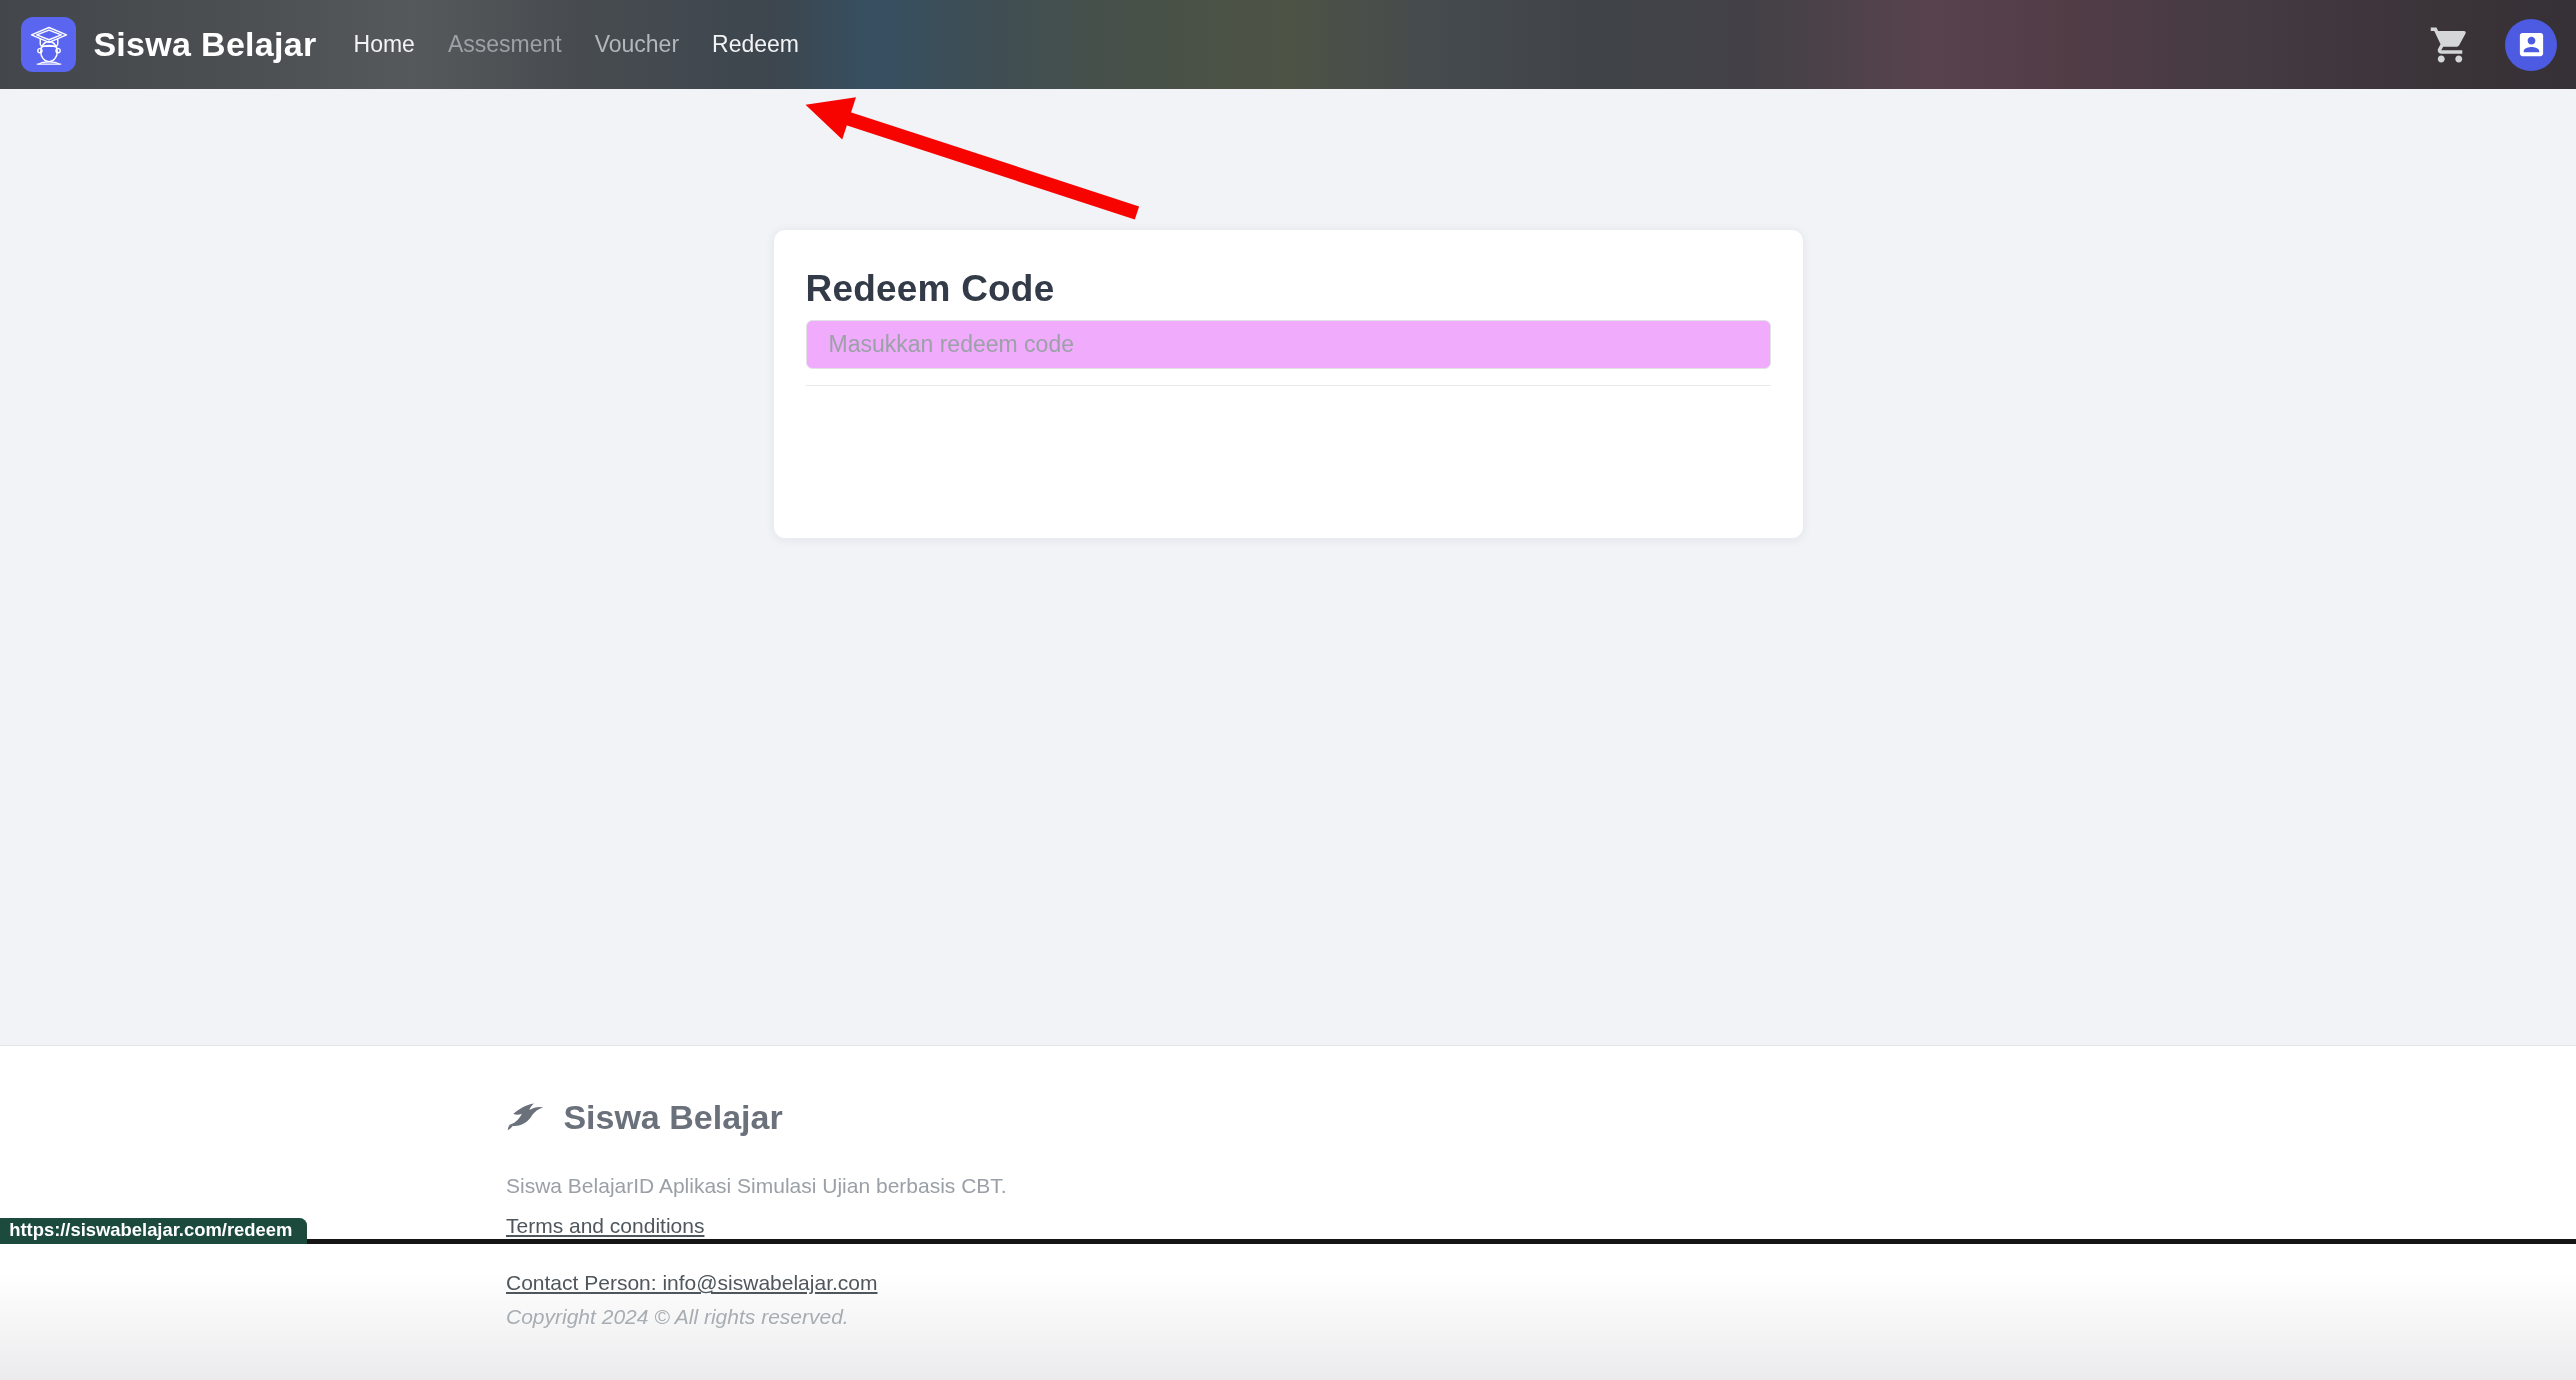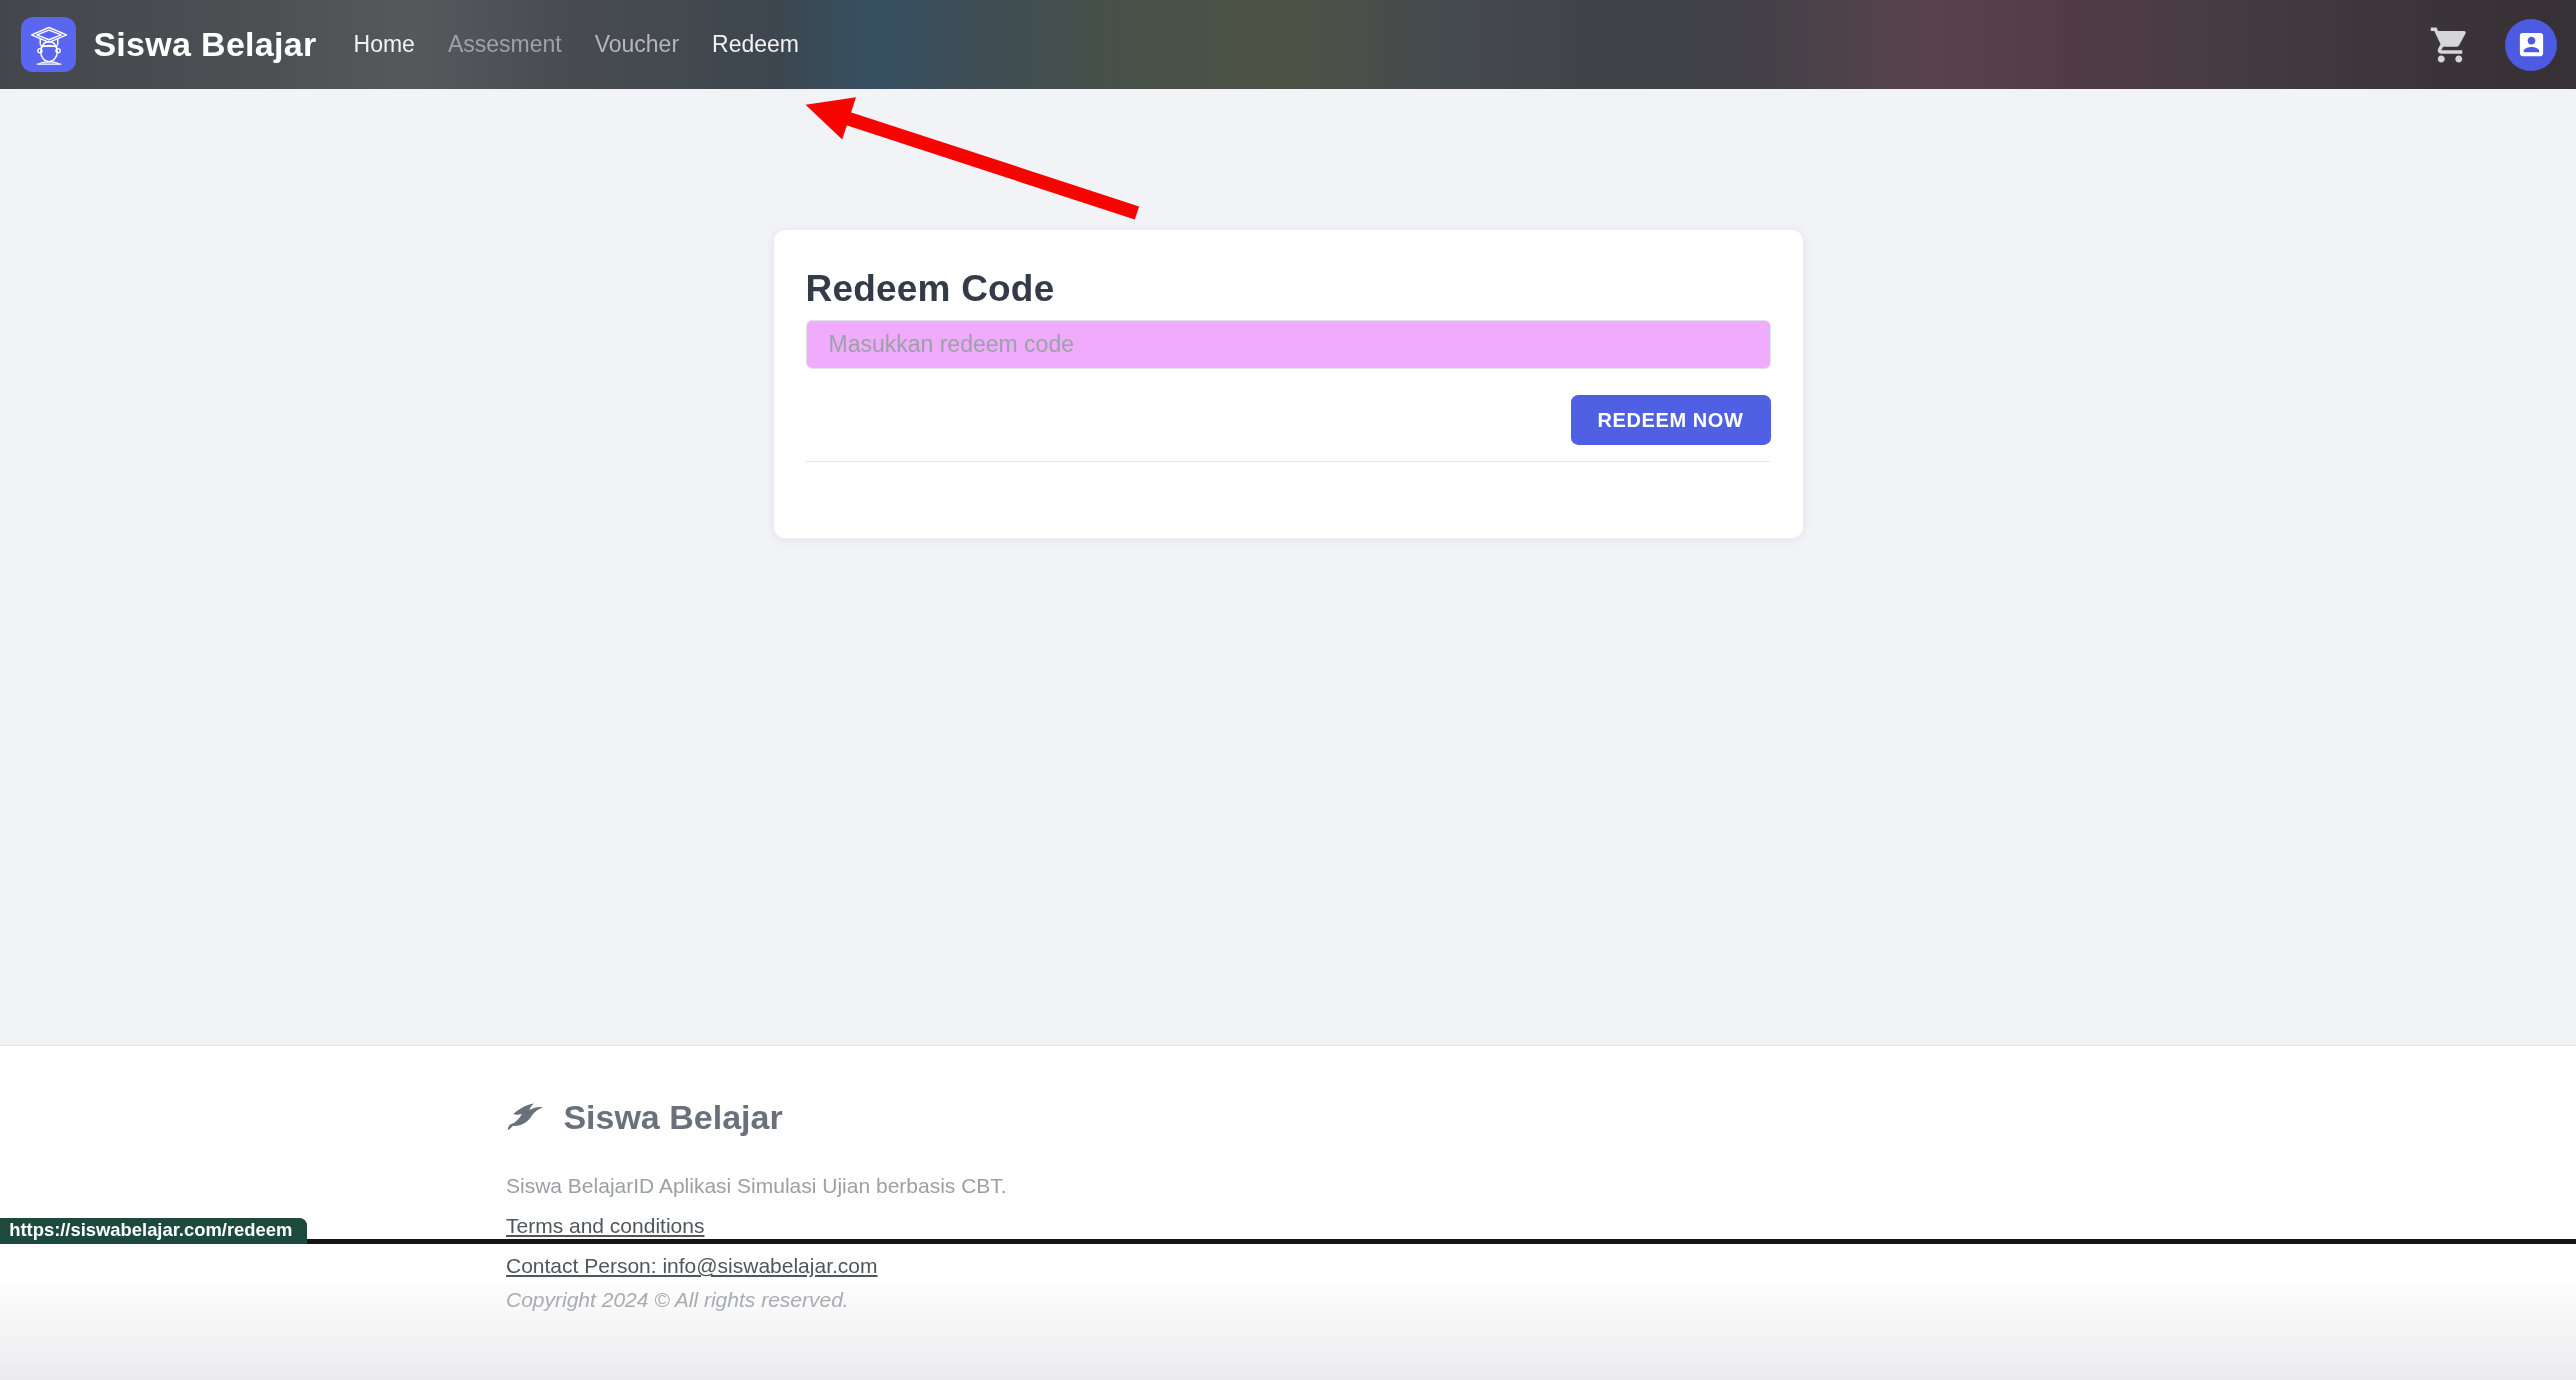--- a/index.html
+++ b/index.html
@@ -60,21 +60,21 @@
   .footer {
     position:absolute; top:1045px; left:0; width:100%; height:335px;
     background:linear-gradient(180deg,#ffffff 0%,#ffffff 68%,#ebebed 100%);
     border-top:0.9px solid #e4e6e9;
   }
   .footer-inner { position:absolute; left:506px; top:0; }
   .f-brand { margin-top:51px; display:flex; align-items:center; gap:18.4px; color:#6a717b; font-size:34px; font-weight:600; line-height:40px; }
   .f-tagline { margin-top:36px; font-size:21px; line-height:26px; color:#9aa0a6; }
   .f-link { display:block; font-size:21px; line-height:26px; color:#4f565c; text-decoration:underline; cursor:pointer; }
   .f-link.terms { margin-top:14px; }
-  .f-link.contact { margin-top:14px; }
+  .f-link.contact { margin-top:31px; }
   .f-copyright { margin-top:8px; font-size:21px; line-height:26px; color:#a8adb2;font-style:italic; }
 
   
   .bottom-strip { position:absolute; bottom:0; left:0; width:100%; height:4.6px; background:#151515; z-index:40; }
   .status-tooltip {
     position:absolute; left:0; bottom:0; height:26px; z-index:50;
     background:#1c4b3e; color:#ffffff; font-size:18.4px;
     display:flex; align-items:center; padding:0 14.7px 1.8px 9.2px;
     border-top-right-radius:7.3px;
     font-weight:bold;
@@ -120,23 +120,20 @@
           <path d="M3 5v14c0 1.1.89 2 2 2h14c1.1 0 2-.9 2-2V5c0-1.1-.9-2-2-2H5c-1.11 0-2 .9-2 2zm12 4c0 1.66-1.34 3-3 3s-3-1.34-3-3 1.34-3 3-3 3 1.34 3 3zm-9 8c0-2 4-3.1 6-3.1s6 1.1 6 3.1v1H6v-1z"></path>
         </svg>
       </div>
     </div>
   </header>
 
   <main class="main">
     <section class="card">
       <h1 class="card-title">Redeem Code</h1>
       <input class="redeem-input" type="text" placeholder="Masukkan redeem code" style="">
-      <div class="btn-row">
-        <button class="redeem-btn">REDEEM NOW</button>
-      </div>
       <hr class="card-divider">
     </section>
   </main>
 
   <footer class="footer">
     <div class="footer-inner">
       <div class="f-brand">
         <svg width="39" height="39" viewBox="0 0 64 64" fill="#6a717b">
           <path d="M6 44 C14 42 22 35 26 26 C21 28 16 28 12 26 C22 18 32 11 46 9 C42 12.5 39.5 16 38.5 19.5 C46 15 55 13.5 61 15.5 C53 18 47 22.5 43 28 C37 39 26 46 14 46 C11 46 8 45.3 6 44 Z"></path>
           <path d="M6 44 C4 47 3 50 3 53 C6 51 9 48.5 11.5 45.6 Z"></path>

